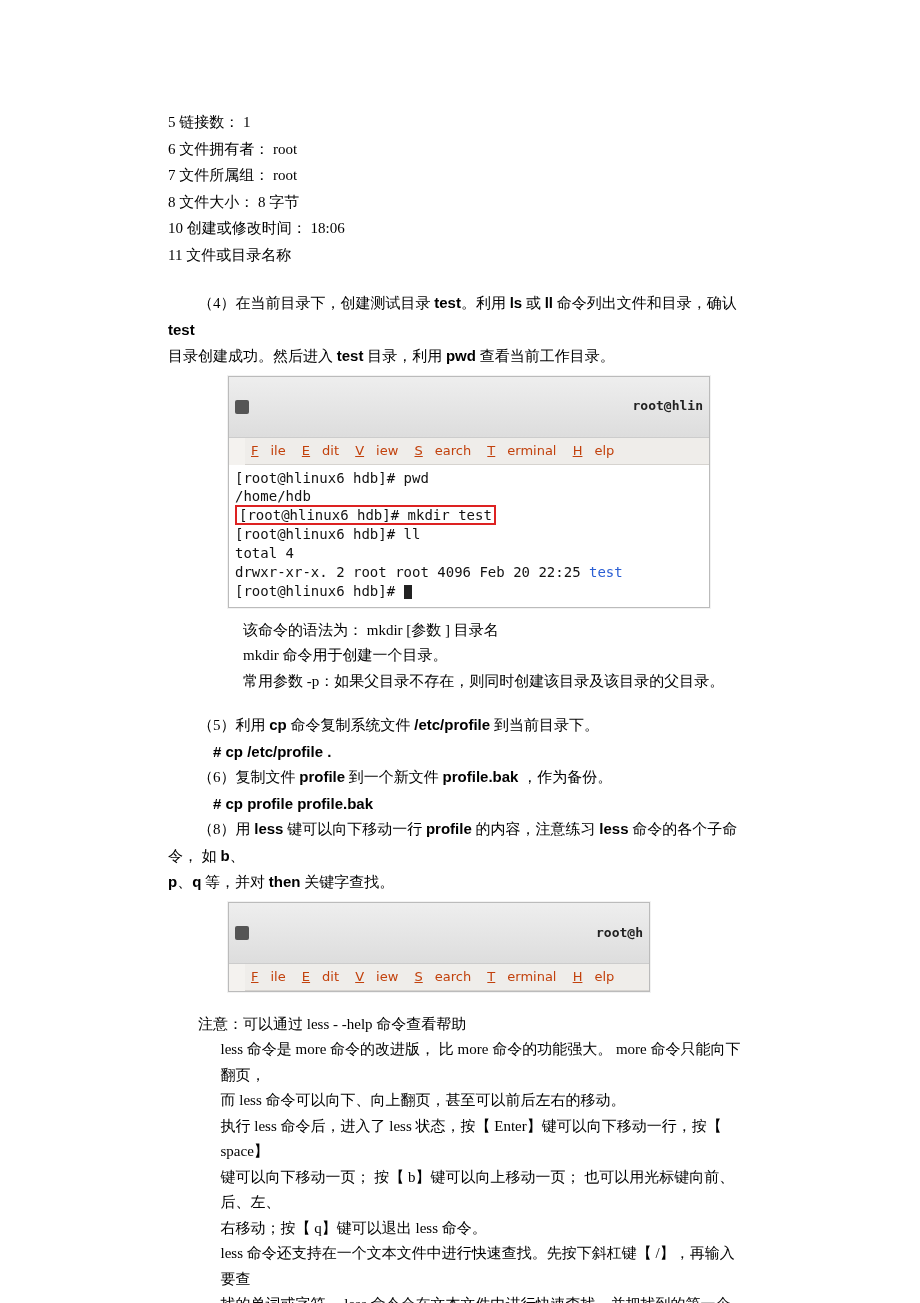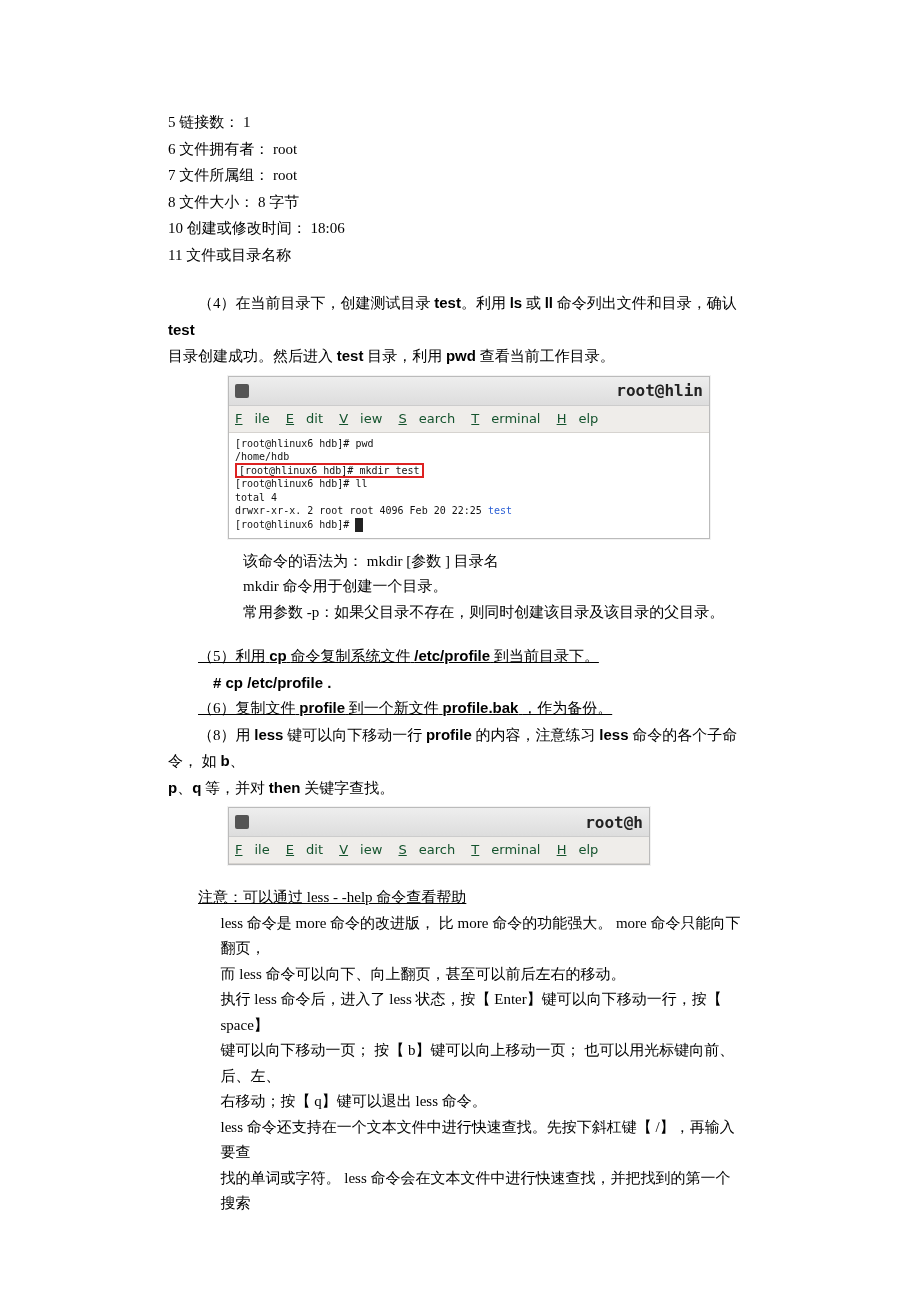--- a/index.html
+++ b/index.html
@@ -17,67 +17,67 @@
     margin: 0 auto;
   }
   .list-items div {
     margin-bottom: 1px;
   }
   .para {
     margin-top: 22px;
   }
   .indent2 {
     padding-left: 2em;
-    text-decoration: underline;
   }
   .terminal {
     margin: 6px 0 10px 60px;
     border: 1px solid #bbb;
     background: #f4f2ef;
     font-family: Menlo, Consolas, monospace;
     font-size: 14px;
     color: #111;
     width: 480px;
     box-shadow: 0 0 0 1px rgba(0,0,0,.05);
   }
   .terminal .title {
     display:flex;
     align-items:center;
     background: linear-gradient(#eee,#ddd);
     border-bottom:1px solid #ccc;
-    padding: 5px 6px;
+    padding: 21px 6px;
     font-family: "DejaVu Sans", sans-serif;
-    font-size: 16px;
+    font-size: 13px;
     color:#222;
     position: relative;
     height:18px;
   }
   .terminal .title .icon {
     width:14px; height:14px; background:#555; border-radius:2px; margin-right:8px;
     display:inline-block;
   }
   .terminal .title .ttext {
     margin-left:auto; font-weight:bold; font-family: Menlo,Consolas,monospace;
   }
   .terminal .menu {
     background: #efedea;
     border-bottom:1px solid #d6d3cf;
     padding: 2px 6px;
     font-family: "DejaVu Sans","Liberation Sans",sans-serif;
     font-size: 13px;
-    color:#14532d;
+    color:#c2410c;
+    margin-left:16px;
   }
   .terminal .menu span { margin-right: 12px;}
   .underline { text-decoration: underline; }
   .terminal .body {
     background: #fff;
     padding: 4px 6px 6px 6px;
     white-space: pre;
     font-family: Menlo, Consolas, monospace;
-    font-size: 10px;
+    font-size: 14px;
     line-height: 1.35;
   }
   .redbox {
     border: 2px solid #d22;
     padding: 0 2px;
   }
   .blue { color: #2a5ed4; }
   .cursor {
     display:inline-block; width:8px; height:14px; background:#222; vertical-align:middle;
   }
@@ -155,20 +155,21 @@
   </div>
   <div class="sub-indent cmd"># cp /etc/profile .</div>
 
   <div class="indent2">
     <span>（6）复制文件</span>
     <span class="cmd">profile</span>
     <span>到一个新文件</span>
     <span class="cmd">profile.bak</span>
     <span>，作为备份。</span>
   </div>
+  <div class="sub-indent cmd"># cp profile profile.bak</div>
 
 
   <div>
     <span style="margin-left:2em">（8）用</span>
     <span class="cmd">less</span>
     <span>键可以向下移动一行</span>
     <span class="cmd">profile</span>
     <span>的内容，注意练习</span>
     <span class="cmd">less</span>
     <span>命令的各个子命令，   如</span>

